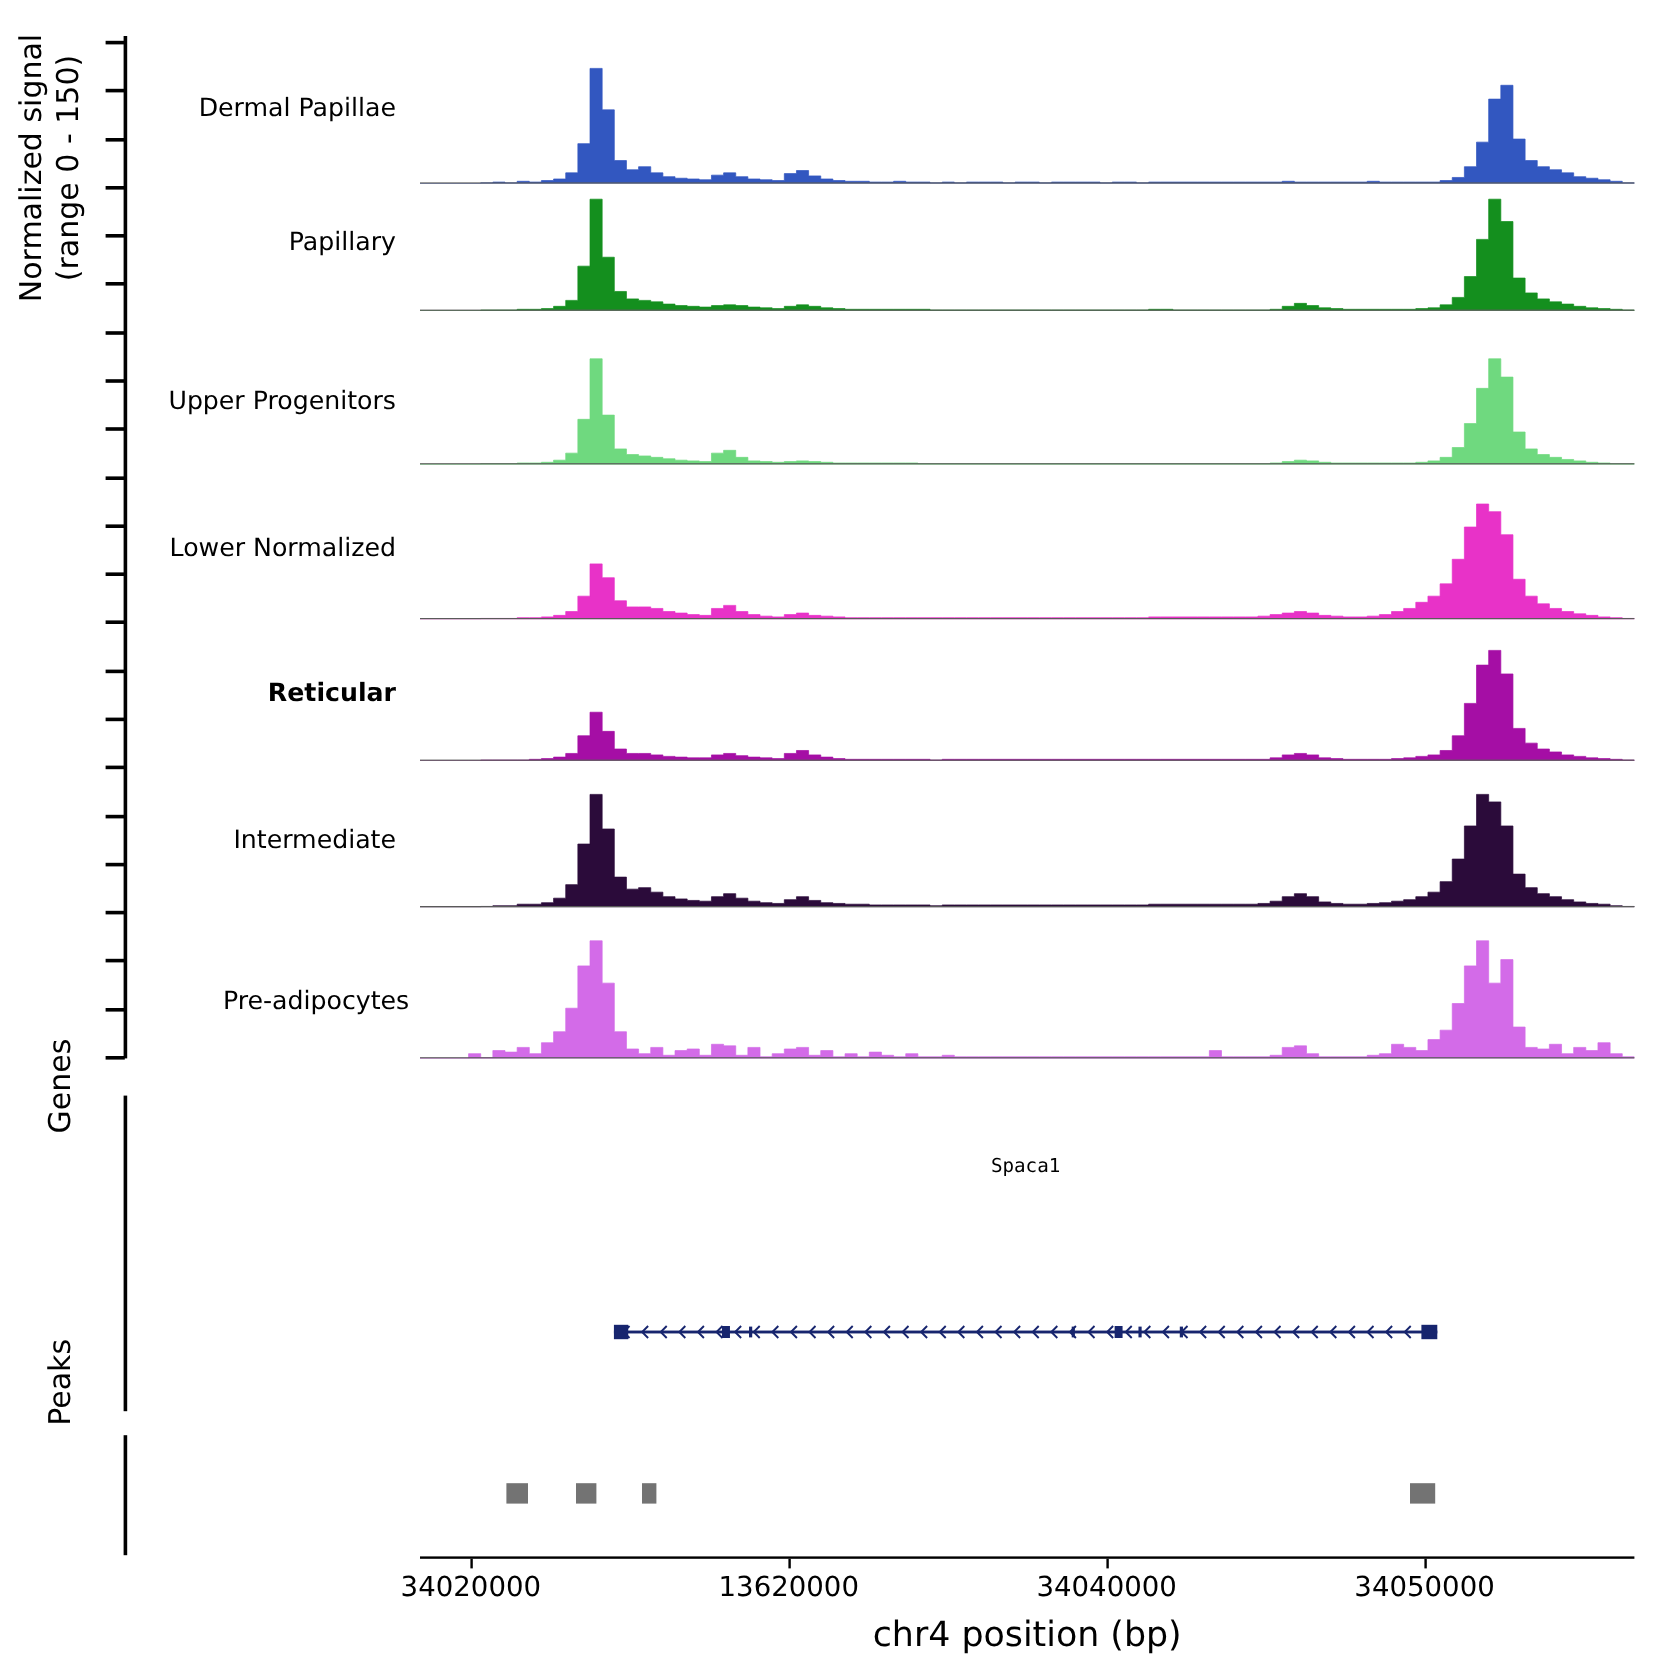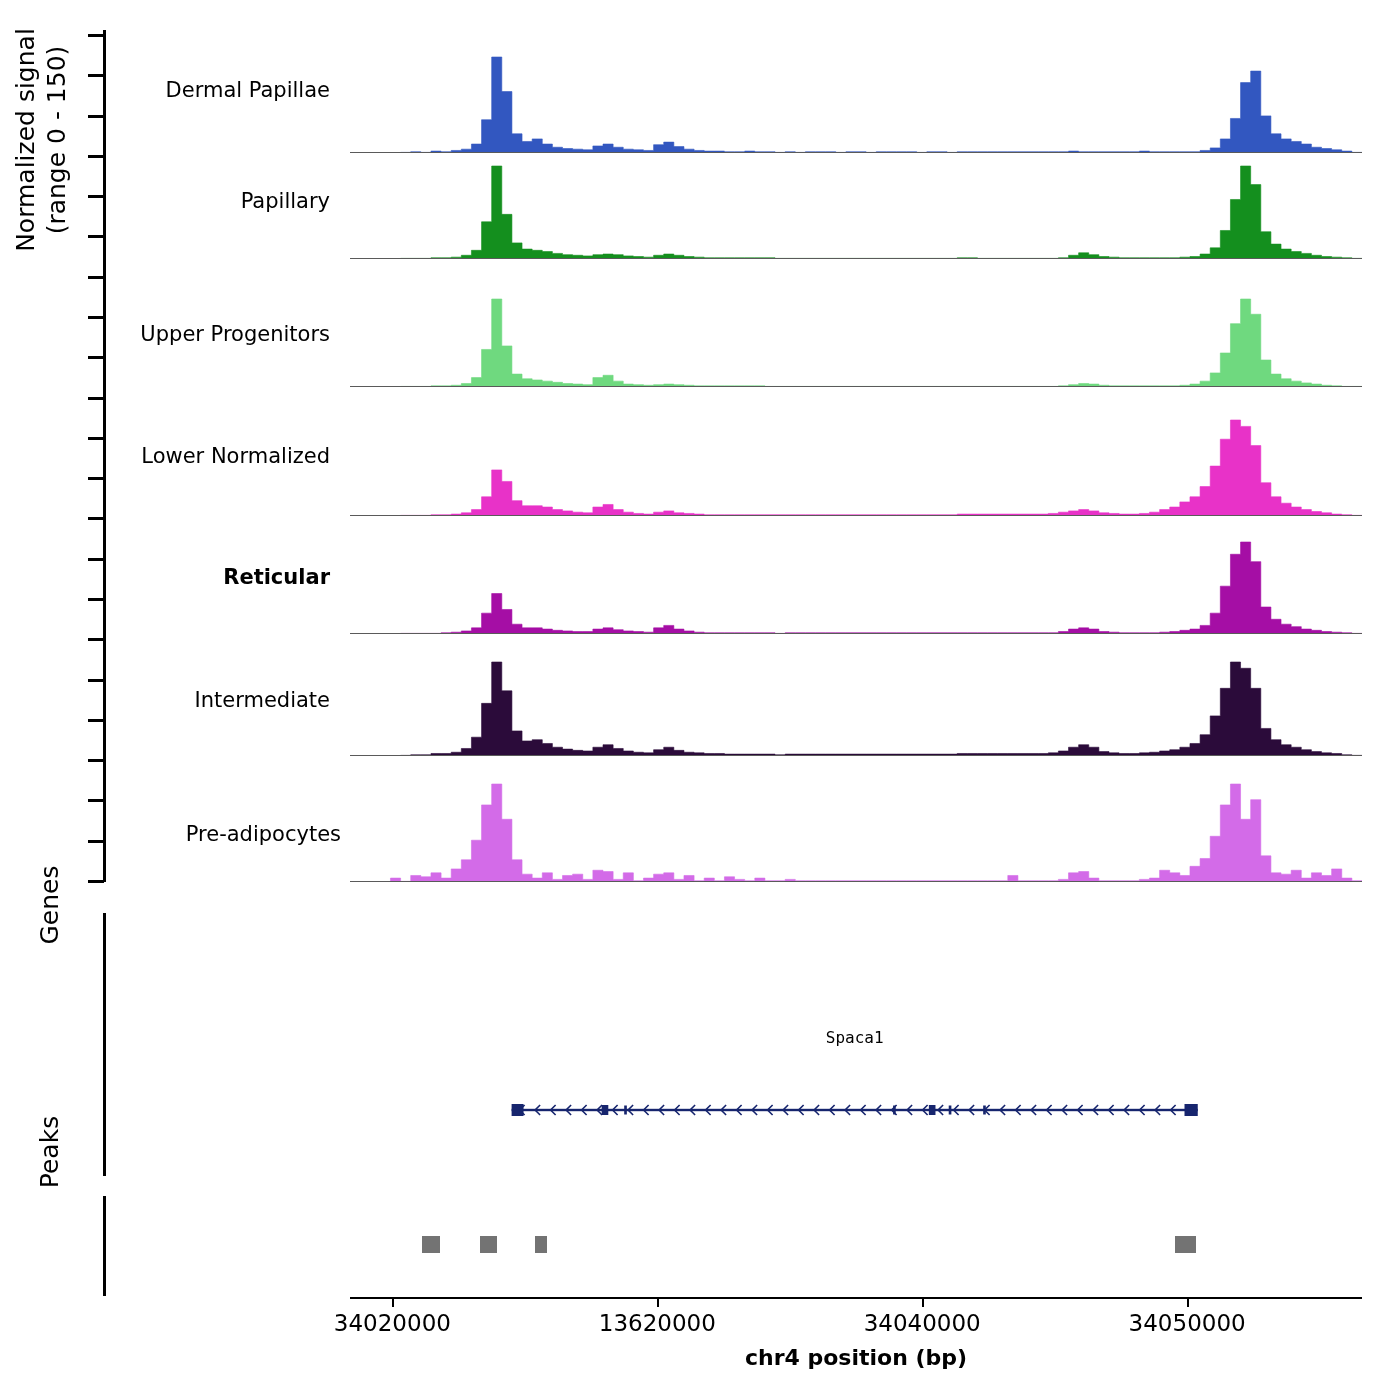--- a/index.html
+++ b/index.html
@@ -162,22 +162,21 @@
     font-size: 23px;
     transform: translateX(-50%);
     white-space: nowrap;
   }
   .xaxis-title {
     position: absolute;
     left: 350px;
     width: 1012px;
     top: 1345px;
     text-align: center;
-    font-size: 22px;
-    font-weight: bold;
+    font-size: 29px;
   }
 </style>
 </head>
 <body>
 
 <div id="root">
 
   <div class="signal-axis-line"></div>
   <div class="ylabel">Normalized signal
 (range 0 - 150)</div>
@@ -333,14 +332,14 @@
       <div class="xticklabel" style="left: 392.387px;">34020000</div>
       <div class="xtick" style="left: 657.309px;"></div>
       <div class="xticklabel" style="left: 657.309px;">13620000</div>
       <div class="xtick" style="left: 922.23px;"></div>
       <div class="xticklabel" style="left: 922.23px;">34040000</div>
       <div class="xtick" style="left: 1187.15px;"></div>
       <div class="xticklabel" style="left: 1187.15px;">34050000</div>
     </div>
   <div class="xaxis-title">chr4 position (bp)</div>
 
-<div class="gene-name" style="left: 854.675px; top: 1028px; transform: translateX(-50%);">Spaca1</div>
+<div class="gene-name" style="left: 854.675px; top: 962px; transform: translateX(-50%);">Spaca1</div>
   </div>
 
 </body></html>

